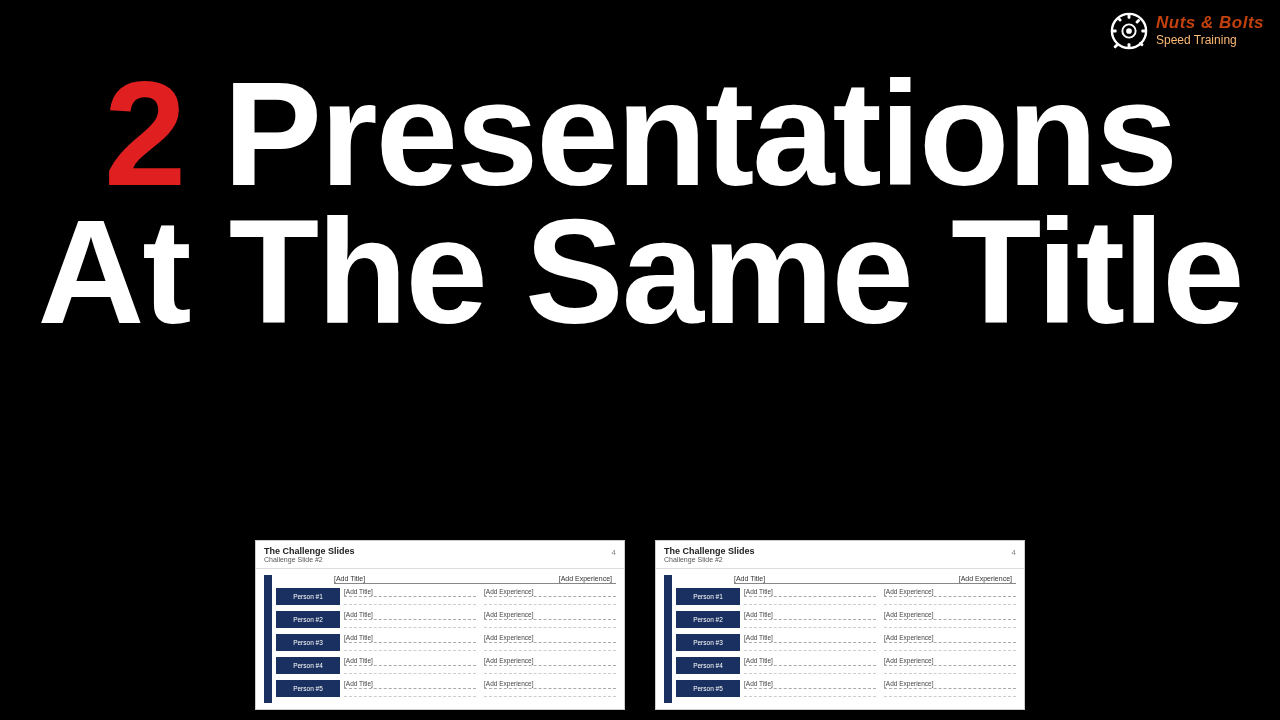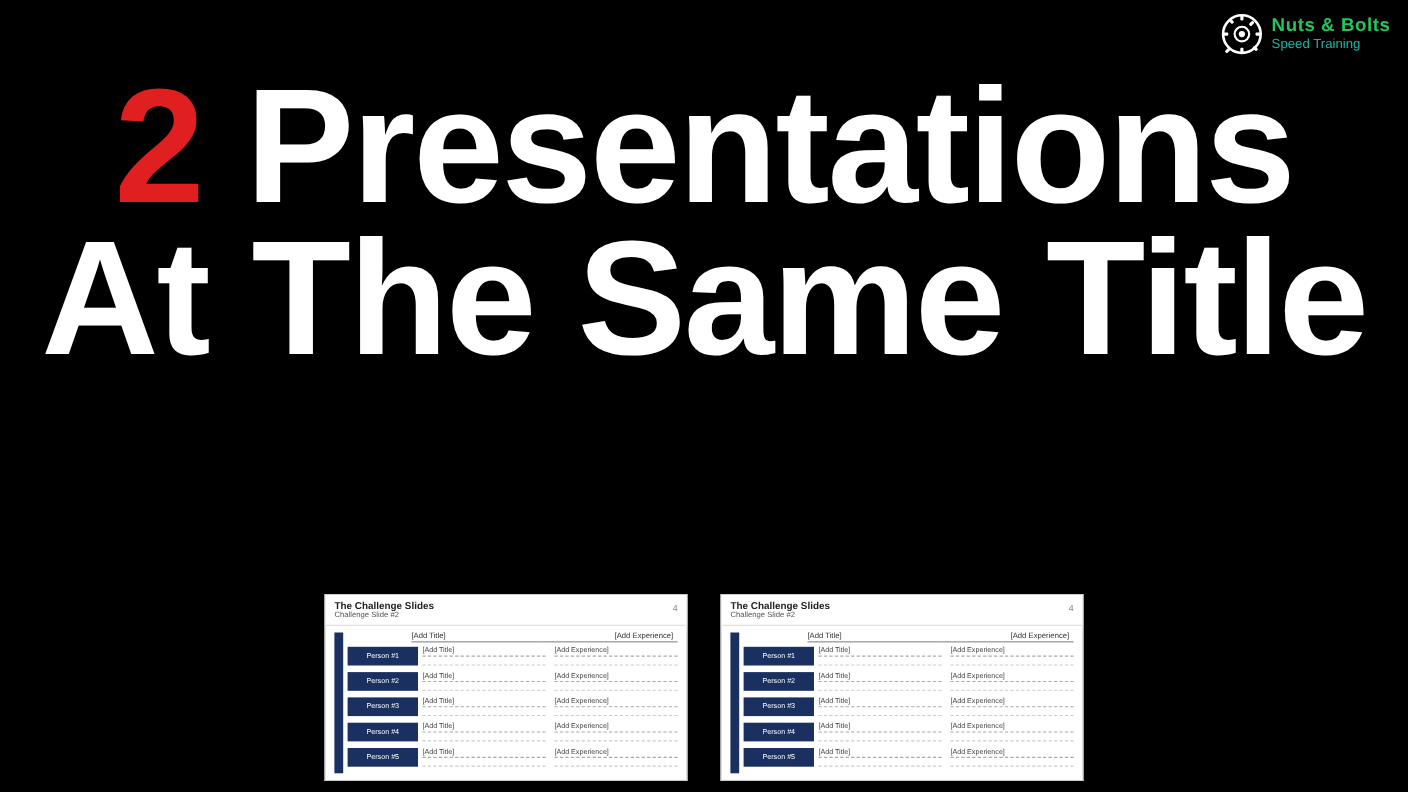--- a/index.html
+++ b/index.html
@@ -26,29 +26,30 @@
     .logo-icon {
       width: 38px;
       height: 38px;
     }
 
     .logo-text {
       text-align: left;
     }
 
     .logo-text .brand {
-      color: #22c55e;
+      color: #c2410c;
       font-size: 17px;
       font-weight: 900;
       line-height: 1.1;
       letter-spacing: 0.5px;
+      font-style: italic;
     }
 
     .logo-text .sub {
-      color: #14b8a6;
+      color: #fdba74;
       font-size: 12px;
       font-weight: 400;
       line-height: 1.2;
     }
 
     
     .headline {
       position: absolute;
       top: 60px;
       left: 0;
@@ -85,21 +86,21 @@
       width: 100%;
       display: flex;
       justify-content: center;
       gap: 30px;
       padding-bottom: 10px;
       align-items: flex-end;
     }
 
     
     .slide-thumbnail {
-      width: 330px;
+      width: 370px;
       background: #fff;
       border: 1px solid #ccc;
       box-shadow: 2px 2px 8px rgba(0,0,0,0.5);
       font-family: Arial, sans-serif;
       margin-top: 28px;
     }
 
     .slide-header {
       background: #fff;
       border-bottom: 1px solid #ddd;

